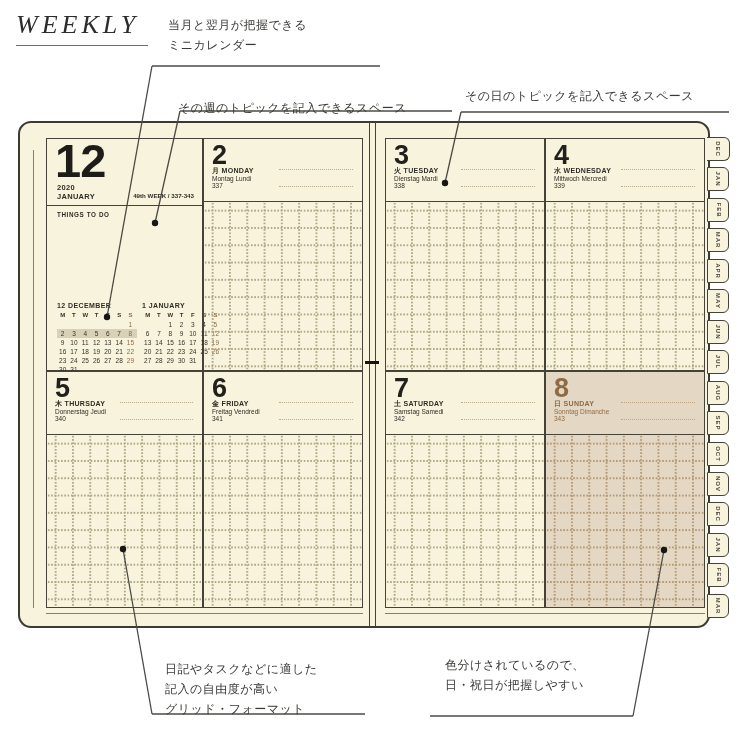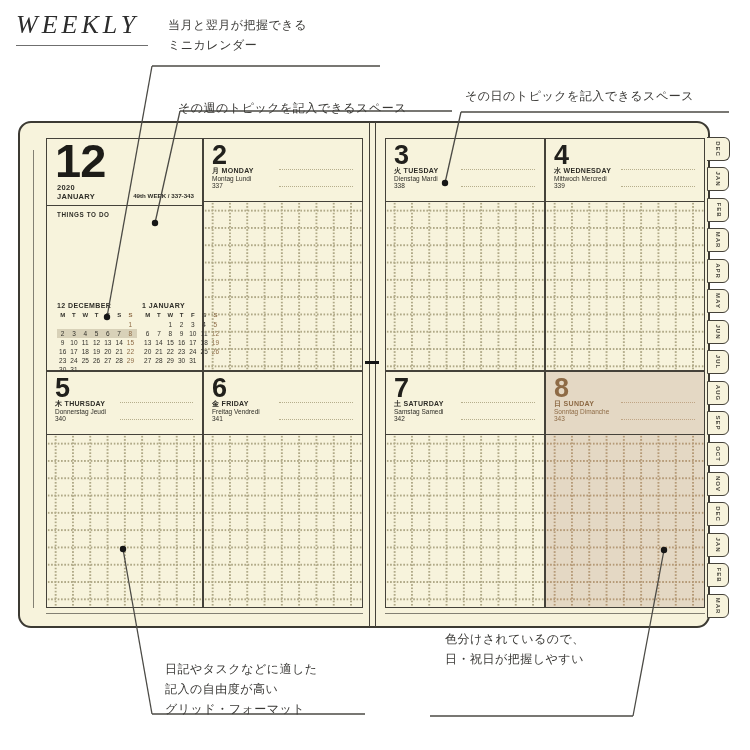--- a/index.html
+++ b/index.html
@@ -18,21 +18,21 @@
     color:#2c2c2c;font-weight:400;margin:0;padding:0 0 5px 0;
     border-bottom:1.5px solid #6f6f6f;font-style:italic;}
 
   
   .anno{position:absolute;font-size:12px;line-height:20px;color:#3a3936;
     white-space:pre-line;letter-spacing:0.5px;}
   #anno-mini{left:168px;top:15px;}
   #anno-week{left:178px;top:98px;}
   #anno-day{left:465px;top:86px;}
   #anno-grid{left:165px;top:642px;margin-top:17px;}
-  #anno-color{left:445px;top:629px;}
+  #anno-color{left:445px;top:655px;}
 
   
   #cover{position:absolute;left:18px;top:121px;width:692px;height:507px;
     background:var(--cream);border:2.5px solid #3c3a33;border-radius:13px;box-sizing:border-box;}
   .page-outline{position:absolute;border:1px solid var(--line);box-sizing:border-box;}
   #page-left{left:46px;top:138px;width:317px;height:470px;}
   #page-right{left:385px;top:138px;width:320px;height:470px;}
   .gutter{position:absolute;top:122px;height:505px;width:1px;background:var(--line);}
   #gutter-l{left:369px;} #gutter-r{left:375px;}
   #center-dash{position:absolute;left:365px;top:361px;width:14px;height:3px;background:#141414;}

